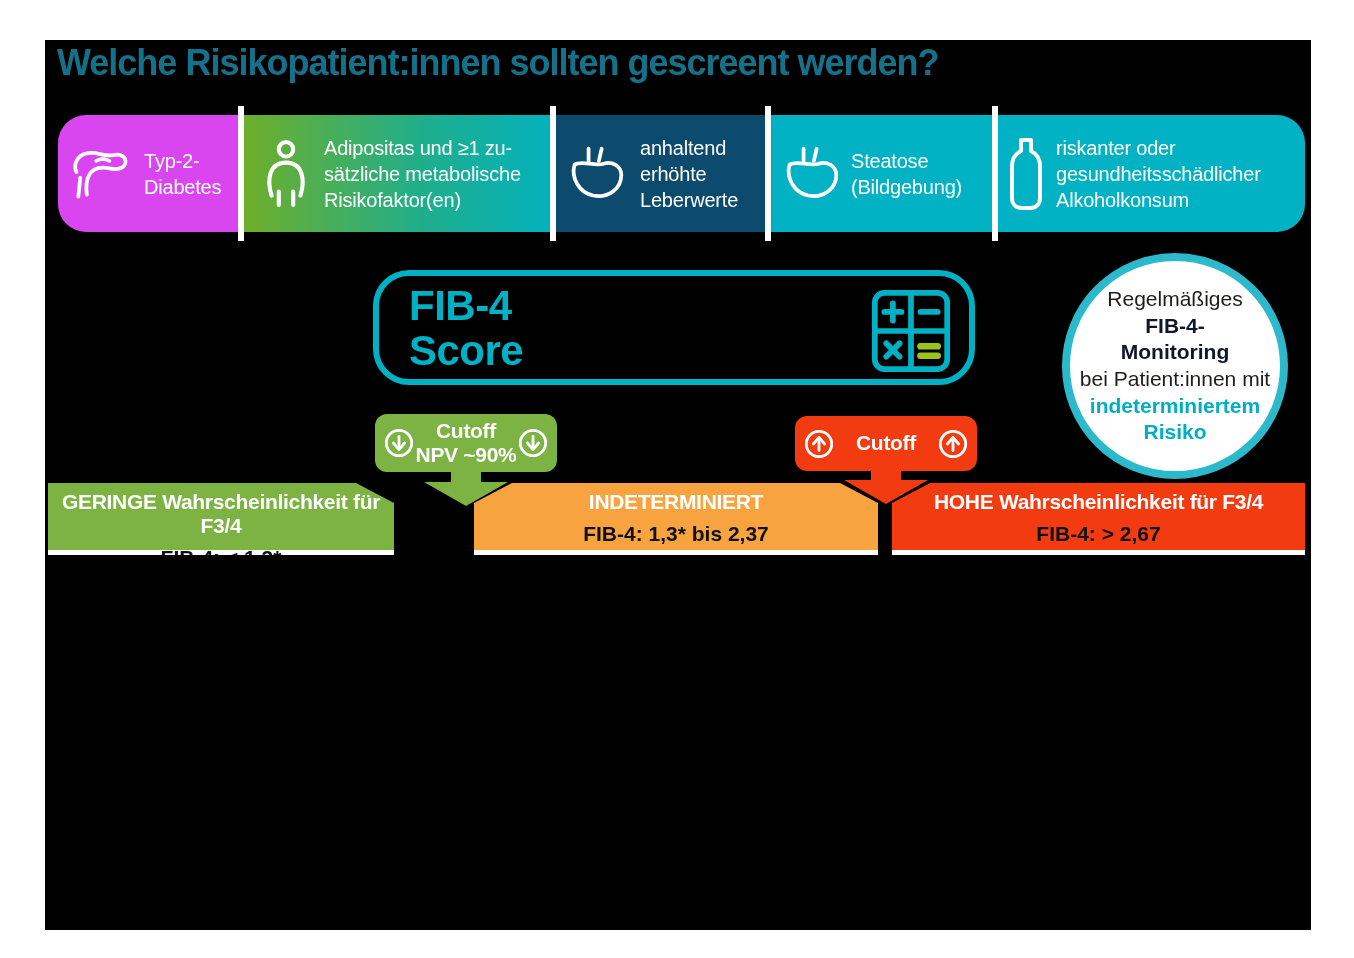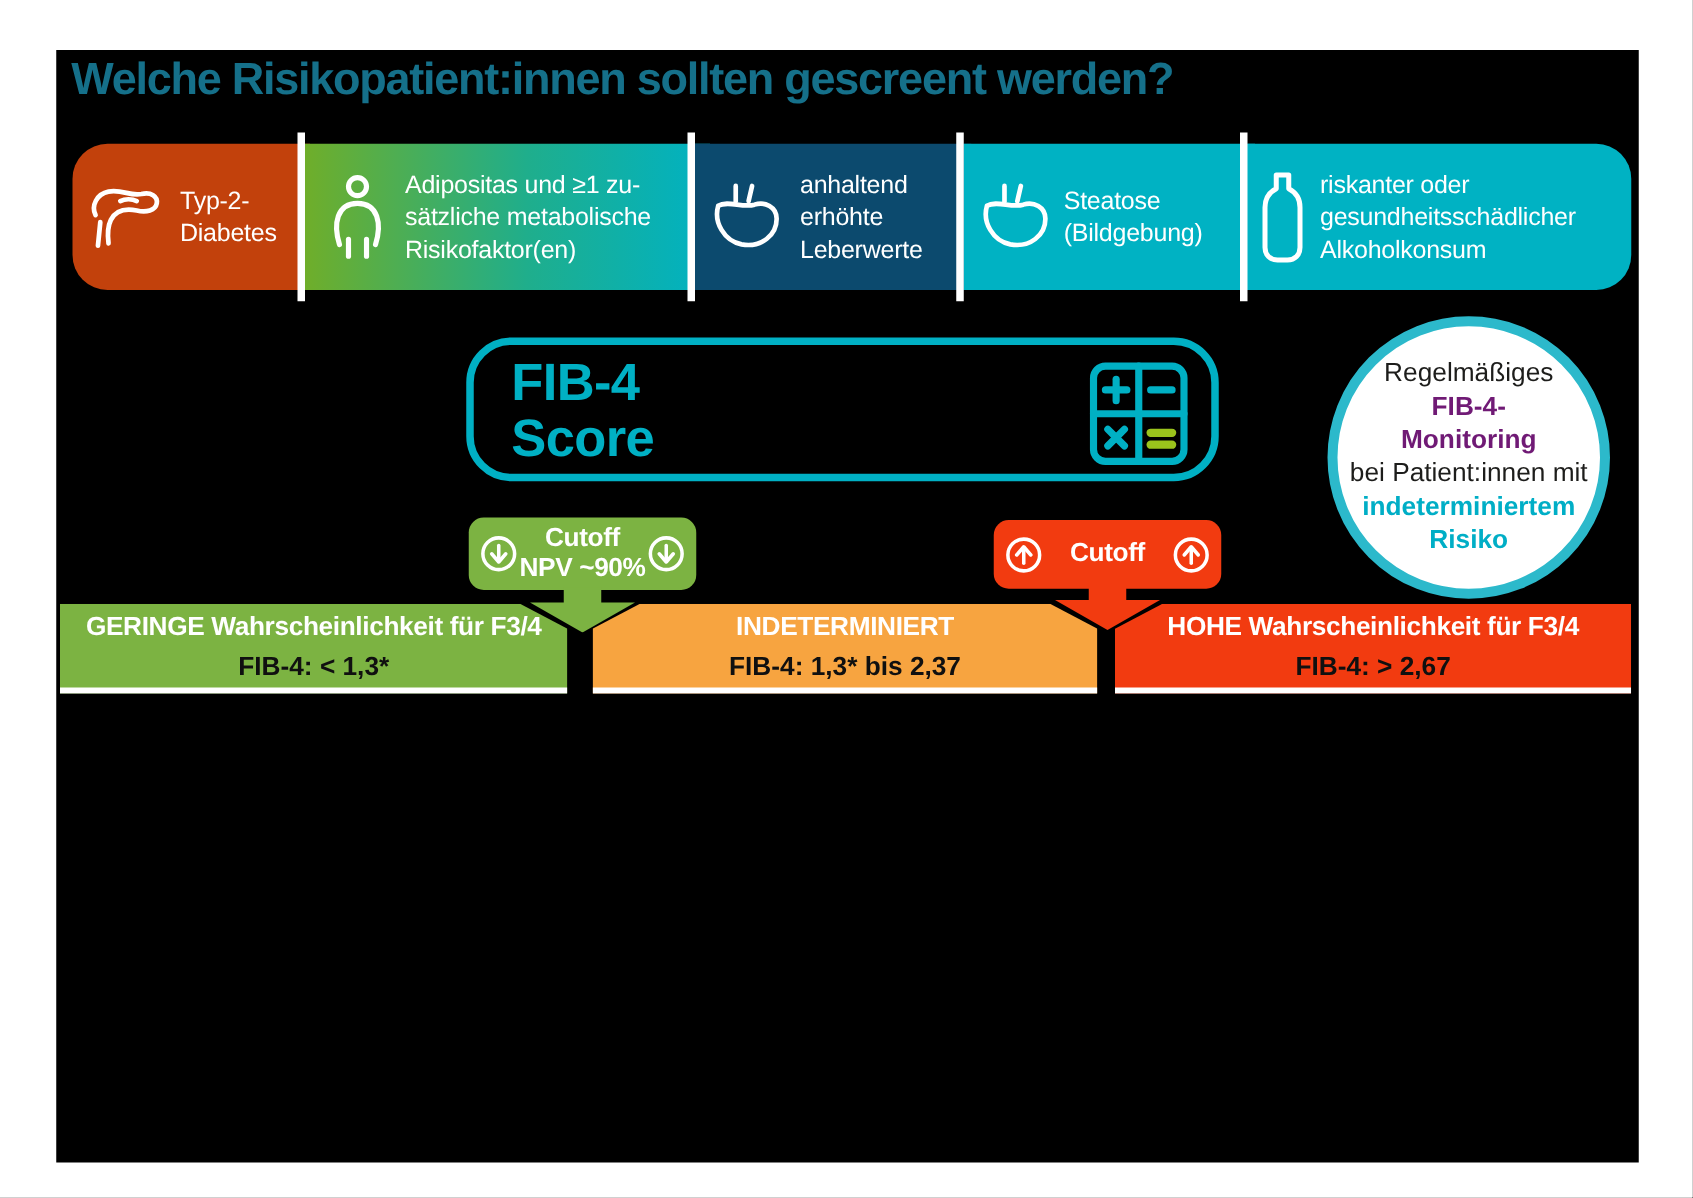--- a/index.html
+++ b/index.html
@@ -8,58 +8,58 @@
     font-family:"Liberation Sans","DejaVu Sans",sans-serif;
   }
   .panel{position:absolute;left:45px;top:40px;width:1266px;height:890px;background:#000000;}
   .title{
     position:absolute;left:57px;top:42px;width:1260px;
     font-size:36px;font-weight:700;letter-spacing:-1px;color:#15708a;white-space:nowrap;
   }
   
   .rb{position:absolute;top:115px;height:117px;display:flex;align-items:center;color:#fff;}
   .rb .txt{font-size:20px;line-height:1.3;letter-spacing:-0.2px;font-weight:500;}
-  .rb1{left:58px;width:180px;background:#c2410c;border-radius:28px 0 0 28px;padding-left:10px;gap:12px;}
+  .rb1{left:58px;width:180px;background:#d946ef;border-radius:28px 0 0 28px;padding-left:10px;gap:12px;}
   .rb2{left:244px;width:306px;background:linear-gradient(90deg,#6fae2a 0%,#1fae8c 55%,#00b2c3 100%);padding-left:18px;gap:14px;}
   .rb3{left:556px;width:209px;background:#0c4a6e;padding-left:12px;gap:14px;}
   .rb4{left:771px;width:221px;background:#00b2c3;padding-left:12px;gap:10px;}
   .rb5{left:998px;width:297px;background:#00b2c3;border-radius:0 28px 28px 0;padding-left:10px;gap:12px;}
   .sep{position:absolute;top:106px;height:135px;width:6px;background:#ffffff;}
   .sep1{left:238px}.sep2{left:550px}.sep3{left:765px}.sep4{left:992px}
   .ricon{flex:0 0 auto;}
   
   .fib4{position:absolute;left:373px;top:270px;width:602px;height:115px;box-sizing:border-box;
         border:6px solid #00b0c4;border-radius:36px;}
   .fib4 .t{position:absolute;left:30px;top:8px;font-size:42px;font-weight:700;color:#00b0c4;
            line-height:1.07;letter-spacing:-0.5px;}
   .calc{position:absolute;right:18px;top:11px;}
   
   .circle{position:absolute;left:1062px;top:253px;width:226px;height:226px;box-sizing:border-box;
           background:#fff;border:8px solid #2cb9cb;border-radius:50%;
           display:flex;flex-direction:column;align-items:center;justify-content:center;
           text-align:center;font-size:21px;line-height:1.27;color:#1d1d1b;font-weight:400;}
-  .circle .g{color:#701a75;font-weight:700;}
+  .circle .g{color:#0f172a;font-weight:700;}
   .circle .c{color:#00aec6;font-weight:700;}
   
   .badge{position:absolute;border-radius:12px;color:#fff;display:flex;align-items:center;
          justify-content:space-between;padding:0 8px;box-sizing:border-box;}
   .badge .mid{flex:1;text-align:center;font-weight:700;font-size:21px;line-height:1.15;letter-spacing:-0.3px;}
   .badge-low{left:375px;top:414px;width:182px;height:58px;background:#7cb342;}
   .badge-high{left:795px;top:416px;width:182px;height:55px;background:#f23b10;}
   .tail{position:absolute;width:84px;height:36px;}
   .tail-low{left:424px;top:470px;}
   .tail-high{left:844px;top:468px;}
   .tail-low polygon{fill:#7cb342;}
   .tail-high polygon{fill:#f23b10;}
   
   .out{position:absolute;top:483px;height:60px;border-bottom:5px solid #ffffff;
        text-align:center;padding-top:7px;box-sizing:content-box;}
   .out .l1{color:#ffffff;font-weight:700;font-size:21px;letter-spacing:-0.3px;}
   .out .l2{color:#101010;font-weight:700;font-size:21px;margin-top:8px;}
-  .out-low{left:48px;width:406px;background:#7cb342;
+  .out-low{left:48px;width:346px;background:#7cb342;
            clip-path:polygon(0 0, calc(100% - 38px) 0, 100% 20px, 100% 100%, 0 100%);}
   .out-mid{left:474px;width:404px;background:#f7a440;
            clip-path:polygon(38px 0, calc(100% - 38px) 0, 100% 20px, 100% 100%, 0 100%, 0 20px);}
   .out-high{left:892px;width:413px;background:#f23b10;
            clip-path:polygon(38px 0, 100% 0, 100% 100%, 0 100%, 0 20px);}
   svg{display:block;}
 </style>
 </head>
 <body>
 

